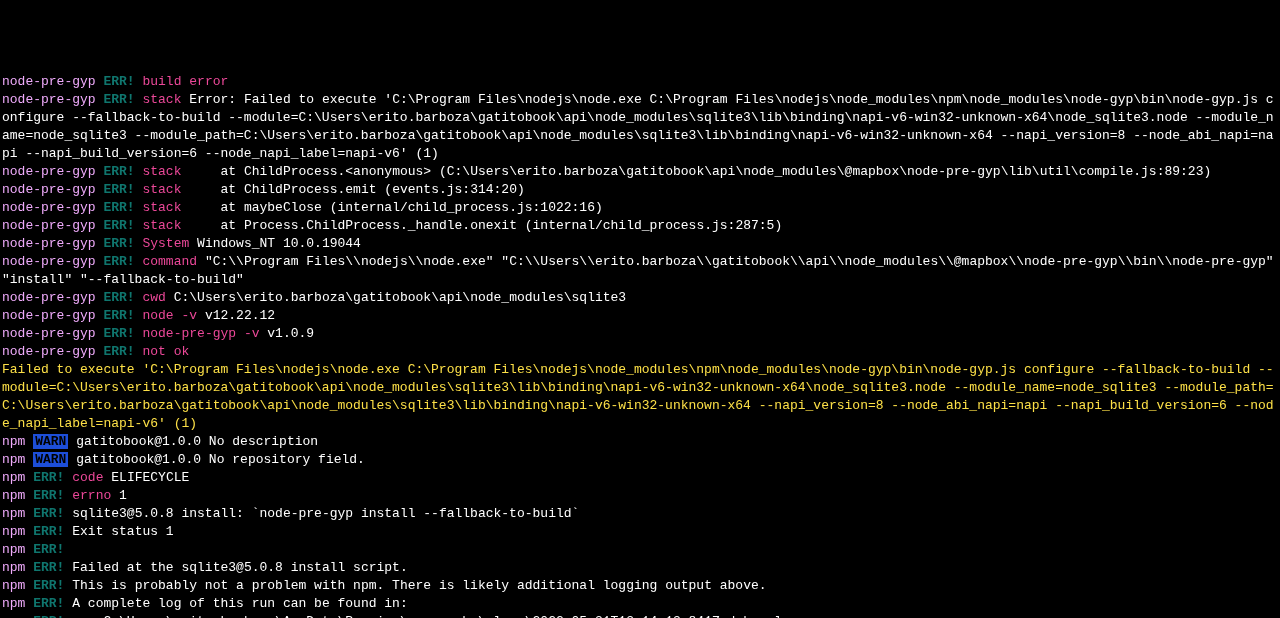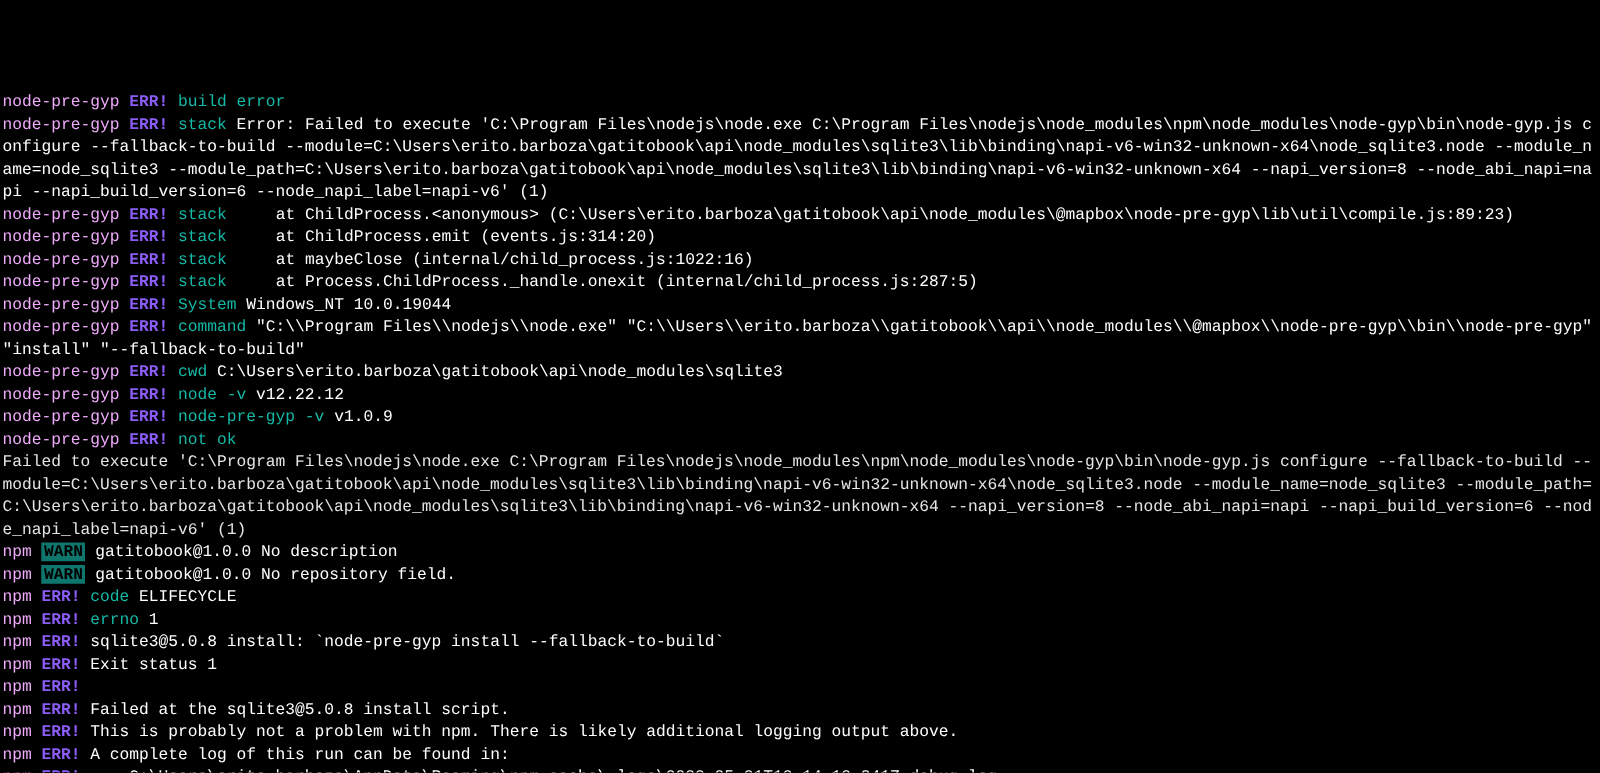--- a/index.html
+++ b/index.html
@@ -17,30 +17,30 @@
       height: 618px;
       overflow: hidden;
       padding: 1px 2px;
       white-space: pre-wrap;
       word-break: break-all;
     }
     .line {
       display: block;
     }
     .gray { color: #f0abfc; }
-    .err { color: #8b5cf6; font-weight: bold; }
-    .purple { color: #14b8a6; }
+    .err { color: #0f766e; font-weight: bold; }
+    .purple { color: #ec4899; }
     .white { color: #ffffff; }
     .warn-badge {
-      background: #0f766e;
+      background: #1d4ed8;
       color: #000;
       font-weight: bold;
       padding: 0 2px;
     }
-    .plain { color: #e5e5e5; }
+    .plain { color: #fde047; }
   </style>
 </head>
 <body>
 
 
 
 <div><span class="line"><span class="gray">node-pre-gyp</span> <span class="err">ERR!</span> <span class="purple">build error</span></span><span class="line"><span class="gray">node-pre-gyp</span> <span class="err">ERR!</span> <span class="purple">stack</span> <span class="white">Error: Failed to execute 'C:\Program Files\nodejs\node.exe C:\Program Files\nodejs\node_modules\npm\node_modules\node-gyp\bin\node-gyp.js configure --fallback-to-build --module=C:\Users\erito.barboza\gatitobook\api\node_modules\sqlite3\lib\binding\napi-v6-win32-unknown-x64\node_sqlite3.node --module_name=node_sqlite3 --module_path=C:\Users\erito.barboza\gatitobook\api\node_modules\sqlite3\lib\binding\napi-v6-win32-unknown-x64 --napi_version=8 --node_abi_napi=napi --napi_build_version=6 --node_napi_label=napi-v6' (1)</span></span><span class="line"><span class="gray">node-pre-gyp</span> <span class="err">ERR!</span> <span class="purple">stack</span> <span class="white">    at ChildProcess.&lt;anonymous&gt; (C:\Users\erito.barboza\gatitobook\api\node_modules\@mapbox\node-pre-gyp\lib\util\compile.js:89:23)</span></span><span class="line"><span class="gray">node-pre-gyp</span> <span class="err">ERR!</span> <span class="purple">stack</span> <span class="white">    at ChildProcess.emit (events.js:314:20)</span></span><span class="line"><span class="gray">node-pre-gyp</span> <span class="err">ERR!</span> <span class="purple">stack</span> <span class="white">    at maybeClose (internal/child_process.js:1022:16)</span></span><span class="line"><span class="gray">node-pre-gyp</span> <span class="err">ERR!</span> <span class="purple">stack</span> <span class="white">    at Process.ChildProcess._handle.onexit (internal/child_process.js:287:5)</span></span><span class="line"><span class="gray">node-pre-gyp</span> <span class="err">ERR!</span> <span class="purple">System</span> <span class="white">Windows_NT 10.0.19044</span></span><span class="line"><span class="gray">node-pre-gyp</span> <span class="err">ERR!</span> <span class="purple">command</span> <span class="white">"C:\\Program Files\\nodejs\\node.exe" "C:\\Users\\erito.barboza\\gatitobook\\api\\node_modules\\@mapbox\\node-pre-gyp\\bin\\node-pre-gyp" "install" "--fallback-to-build"</span></span><span class="line"><span class="gray">node-pre-gyp</span> <span class="err">ERR!</span> <span class="purple">cwd</span> <span class="white">C:\Users\erito.barboza\gatitobook\api\node_modules\sqlite3</span></span><span class="line"><span class="gray">node-pre-gyp</span> <span class="err">ERR!</span> <span class="purple">node -v</span> <span class="white">v12.22.12</span></span><span class="line"><span class="gray">node-pre-gyp</span> <span class="err">ERR!</span> <span class="purple">node-pre-gyp -v</span> <span class="white">v1.0.9</span></span><span class="line"><span class="gray">node-pre-gyp</span> <span class="err">ERR!</span> <span class="purple">not ok</span></span><span class="line plain">Failed to execute 'C:\Program Files\nodejs\node.exe C:\Program Files\nodejs\node_modules\npm\node_modules\node-gyp\bin\node-gyp.js configure --fallback-to-build --module=C:\Users\erito.barboza\gatitobook\api\node_modules\sqlite3\lib\binding\napi-v6-win32-unknown-x64\node_sqlite3.node --module_name=node_sqlite3 --module_path=C:\Users\erito.barboza\gatitobook\api\node_modules\sqlite3\lib\binding\napi-v6-win32-unknown-x64 --napi_version=8 --node_abi_napi=napi --napi_build_version=6 --node_napi_label=napi-v6' (1)</span><span class="line"><span class="gray">npm</span> <span class="warn-badge">WARN</span> <span class="white">gatitobook@1.0.0 No description</span></span><span class="line"><span class="gray">npm</span> <span class="warn-badge">WARN</span> <span class="white">gatitobook@1.0.0 No repository field.</span></span><span class="line"></span><span class="line"><span class="gray">npm</span> <span class="err">ERR!</span> <span class="purple">code</span> <span class="white">ELIFECYCLE</span></span><span class="line"><span class="gray">npm</span> <span class="err">ERR!</span> <span class="purple">errno</span> <span class="white">1</span></span><span class="line"><span class="gray">npm</span> <span class="err">ERR!</span> <span class="white">sqlite3@5.0.8 install: `node-pre-gyp install --fallback-to-build`</span></span><span class="line"><span class="gray">npm</span> <span class="err">ERR!</span> <span class="white">Exit status 1</span></span><span class="line"><span class="gray">npm</span> <span class="err">ERR!</span></span><span class="line"><span class="gray">npm</span> <span class="err">ERR!</span> <span class="white">Failed at the sqlite3@5.0.8 install script.</span></span><span class="line"><span class="gray">npm</span> <span class="err">ERR!</span> <span class="white">This is probably not a problem with npm. There is likely additional logging output above.</span></span><span class="line"></span><span class="line"><span class="gray">npm</span> <span class="err">ERR!</span> <span class="white">A complete log of this run can be found in:</span></span><span class="line"><span class="gray">npm</span> <span class="err">ERR!</span> <span class="white">    C:\Users\erito.barboza\AppData\Roaming\npm-cache\_logs\2022-05-31T13_14_13_841Z-debug.log</span></span></div>
 
 
 

